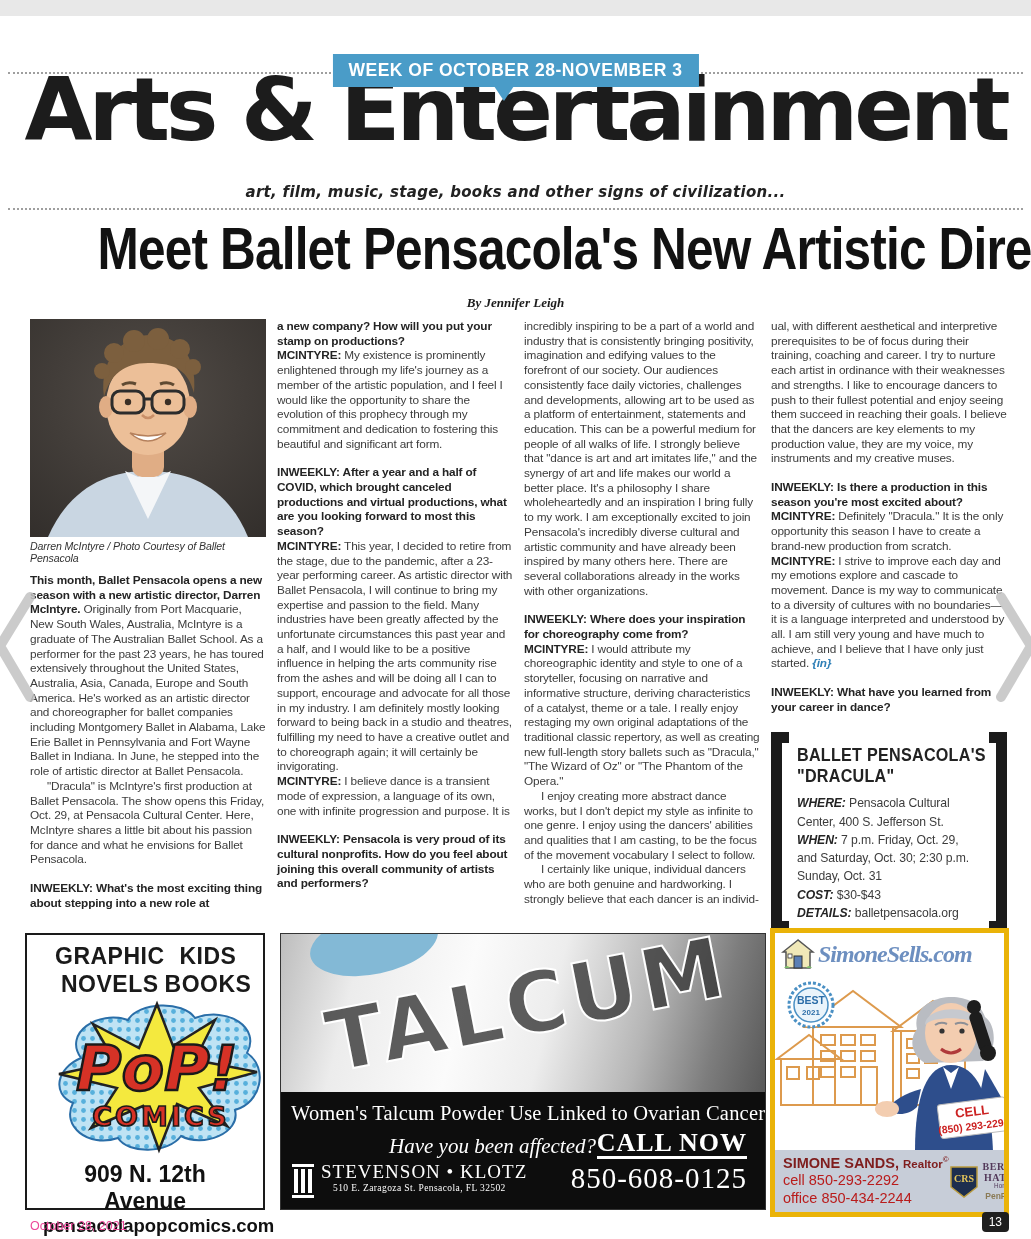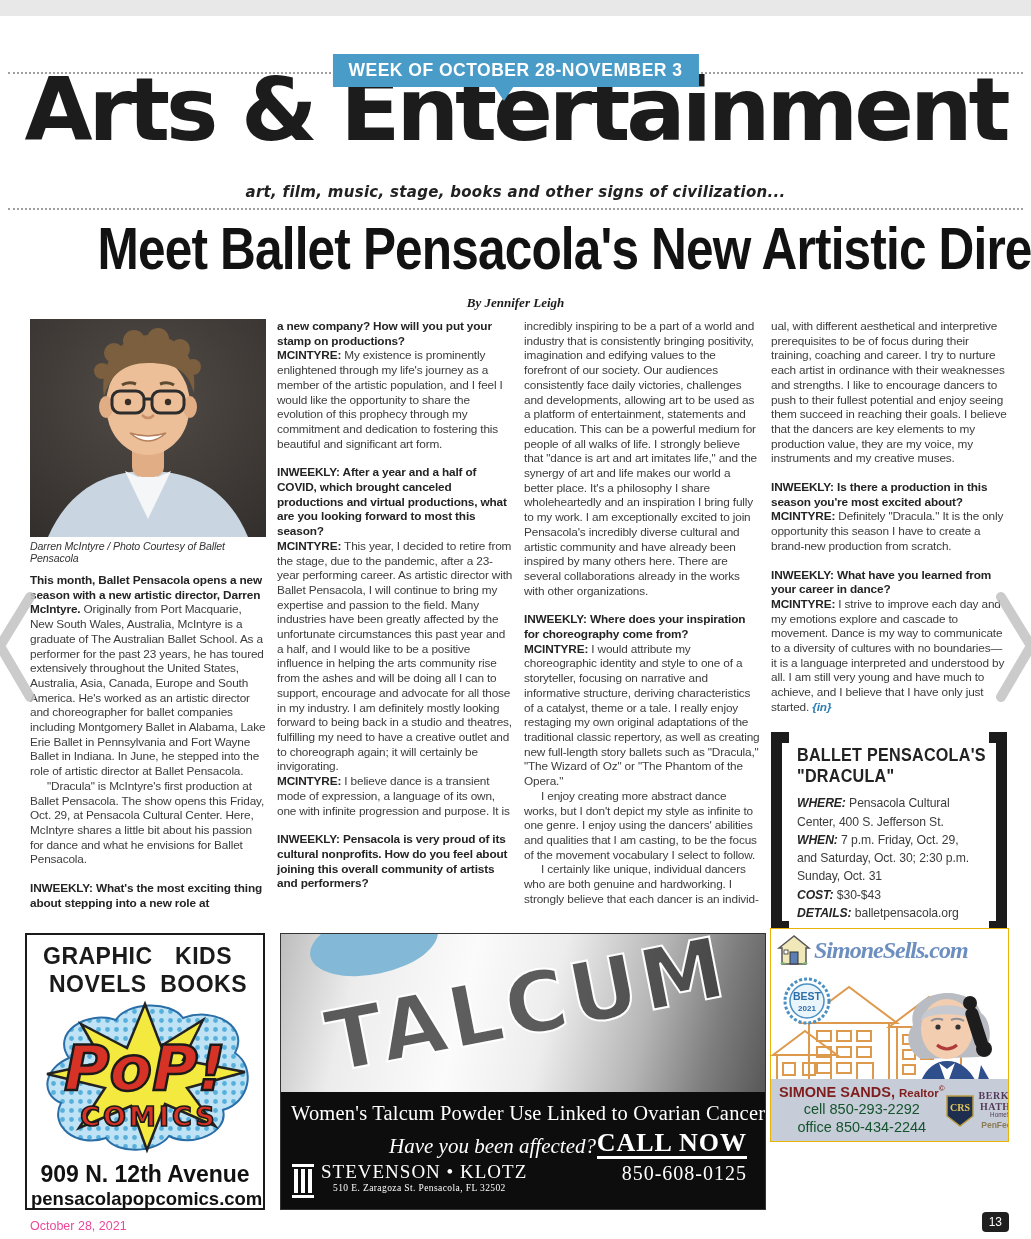--- a/index.html
+++ b/index.html
@@ -67,21 +67,21 @@
   .infobox .items { margin-top:7px; }
   .infobox .para { font-size:12.2px; line-height:1.5; letter-spacing:-.1px; }
   .infobox .para strong { font-style:italic; }
   
   .chev { position:absolute; top:572px; z-index:5; cursor:pointer; opacity:.85; }
   .chev.left { left:-8px; }
   .chev.right { right:-8px; }
   
   .ad-pop {
     position:absolute; left:25px; top:917px; width:240px; height:277px;
-    border:2px solid #1a1a1a; background:#fff; text-align:center; padding:8px 4px 6px;
+    border:2px solid #1a1a1a; background:#fff; text-align:center; padding:8px 16px 6px;
   }
   .pop-words { display:flex; justify-content:space-between; padding:0 12px; font-weight:bold;
     font-size:23px; letter-spacing:.5px; line-height:1.2; color:#1a1a1a; }
   .pop-addr { font-size:23px; font-weight:bold; color:#111; margin-top:1px; }
   .pop-site { font-size:18.5px; font-weight:bold; color:#111; }
   .ad-talcum {
     position:absolute; left:280px; top:917px; width:486px; height:277px;
     border:1px solid #333; background:#0d0d0d;
   }
   .talc-img { position:relative; height:158px; overflow:hidden;
@@ -91,38 +91,38 @@
   .talc-black { color:#fff; font-family:"Liberation Serif", serif; padding:10px 10px 4px; }
   .talc-head { font-size:20.5px; letter-spacing:.2px; white-space:nowrap; }
   .talc-row2 { display:flex; align-items:flex-end; margin-top:4px; }
   .talc-q { font-style:italic; font-size:21px; margin-left:98px; }
   .talc-call { font-size:26px; font-weight:bold; margin-left:auto; margin-right:8px;
     border-bottom:3px solid #fff; letter-spacing:1px; line-height:1.05; }
   .talc-row3 { display:flex; align-items:flex-start; margin-top:3px; }
   .talc-firm { display:flex; gap:6px; align-items:flex-start; }
   .talc-firm-name { font-size:19px; letter-spacing:1px; line-height:1.1;text-align:right; }
   .talc-firm-addr { font-size:9.5px; letter-spacing:.4px; margin-left:12px; }
-  .talc-phone { margin-left:auto; margin-right:8px; font-size:20px; letter-spacing:1px; }
+  .talc-phone { margin-left:auto; margin-right:8px; font-size:29px; letter-spacing:1px; }
   .ad-simone {
-    position:absolute; left:770px; top:912px; width:239px; height:214px;
-    border:1px solid #eab308; background:#fff; overflow:hidden;
+    position:absolute; left:770px; top:912px; width:239px; height:289px;
+    border:5px solid #eab308; background:#fff; overflow:hidden;
   }
   .ss-logo-row { display:flex; align-items:center; gap:3px; padding:5px 4px 0 6px; }
   .ss-site { font-family:"Liberation Serif", serif; font-style:italic; font-weight:bold;
     font-size:24px; color:#6d8fc0; letter-spacing:-1px; white-space:nowrap; }
   .ss-sub { width:138px; margin:3px 0 0 14px; text-align:center; position:relative; z-index:2; }
   .ss-fth { font-style:italic; font-size:10.8px; color:#2b2b2b; line-height:1.25;
     border-bottom:1.5px solid #555; padding-bottom:3px; }
   .ss-voted { font-weight:bold; font-size:14.5px; line-height:1.2; margin-top:3px; color:#111; }
   .ss-illu { position:absolute; left:0; top:36px; width:239px; height:182px; }
   .ss-strip { position:absolute; left:0; right:0; bottom:0; height:62px; background:#c7cdd8;
     display:flex; padding:5px 6px 4px 8px; }
   .ss-name { font-weight:bold; font-size:14.5px; color:#7f1d1d; white-space:nowrap; }
   .ss-name .rl { font-size:11.5px; }
-  .ss-tel { font-size:14.5px; color:#14532d; line-height:1.25;text-align:center; }
+  .ss-tel { font-size:14.5px; color:#b91c1c; line-height:1.25; }
   .ss-right { margin-left:auto; display:flex; gap:4px; align-items:center; }
   .bh-block { text-align:center; line-height:1.05; }
   .bh1 { font-family:"Liberation Serif", serif; font-weight:bold; font-size:10px;
     letter-spacing:.5px; color:#53395a; }
   .bh2 { font-size:6.3px; color:#53395a; }
   .bh3 { font-size:8.5px; font-weight:bold; color:#8a7a55; margin-top:2px; }
   
   .footer-date { position:absolute; left:30px; top:1203px; font-size:12.5px; color:#ec4899; }
   .page-num { position:absolute; right:22px; top:1196px; background:#1f1f1f; color:#fff;
     font-size:12px; font-weight:normal; padding:3px 7px; border-radius:4px; }
@@ -216,22 +216,22 @@
           <p class="para"><strong>MCINTYRE:</strong> I would attribute my choreographic identity and style to one of a storyteller, focusing on narrative and informative structure, deriving characteristics of a catalyst, theme or a tale. I really enjoy restaging my own original adaptations of the traditional classic repertory, as well as creating new full-length story ballets such as "Dracula," "The Wizard of Oz" or "The Phantom of the Opera."</p>
           <p class="para ind">I enjoy creating more abstract dance works, but I don't depict my style as infinite to one genre. I enjoy using the dancers' abilities and qualities that I am casting, to be the focus of the movement vocabulary I select to follow.</p>
           <p class="para ind">I certainly like unique, individual dancers who are both genuine and hardworking. I strongly believe that each dancer is an individ-</p>
         </div>
     </div>
     <div class="col">
       <div>
           <p class="para">ual, with different aesthetical and interpretive prerequisites to be of focus during their training, coaching and career. I try to nurture each artist in ordinance with their weaknesses and strengths. I like to encourage dancers to push to their fullest potential and enjoy seeing them succeed in reaching their goals. I believe that the dancers are key elements to my production value, they are my voice, my instruments and my creative muses.</p>
           <p class="para q"><strong>INWEEKLY: Is there a production in this season you're most excited about?</strong></p>
           <p class="para"><strong>MCINTYRE:</strong> Definitely "Dracula." It is the only opportunity this season I have to create a brand-new production from scratch.</p>
+          <p class="para"><strong>MCINTYRE:</strong> I strive to improve each day and my emotions explore and cascade to movement. Dance is my way to communicate to a diversity of cultures with no boundaries—it is a language interpreted and understood by all. I am still very young and have much to achieve, and I believe that I have only just started. <span class="endmark">{in}</span></p>
           <p class="para q"><strong>INWEEKLY: What have you learned from your career in dance?</strong></p>
-          <p class="para"><strong>MCINTYRE:</strong> I strive to improve each day and my emotions explore and cascade to movement. Dance is my way to communicate to a diversity of cultures with no boundaries—it is a language interpreted and understood by all. I am still very young and have much to achieve, and I believe that I have only just started. <span class="endmark">{in}</span></p>
         </div>
 
       <div class="infobox">
         <div class="bracket bl"></div>
         <div class="bracket br"></div>
         <div class="infobox-title">BALLET PENSACOLA'S</div>
         <div class="infobox-title">"DRACULA"</div>
         <div class="items">
             <p class="para"><strong>WHERE:</strong> Pensacola Cultural Center, 400 S. Jefferson St.</p>
             <p class="para"><strong>WHEN:</strong> 7 p.m. Friday, Oct. 29, and Saturday, Oct. 30; 2:30 p.m. Sunday, Oct. 31</p>

